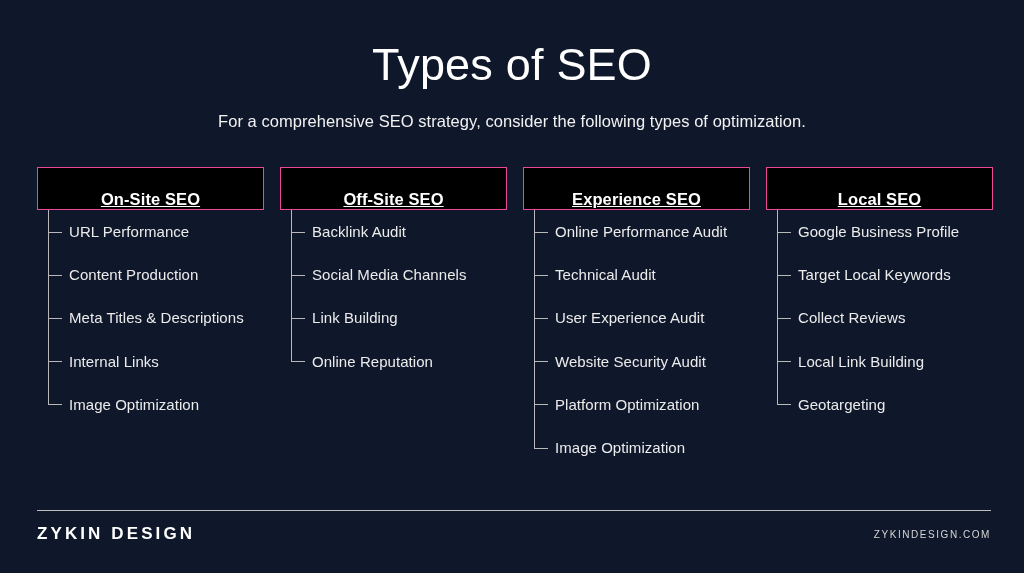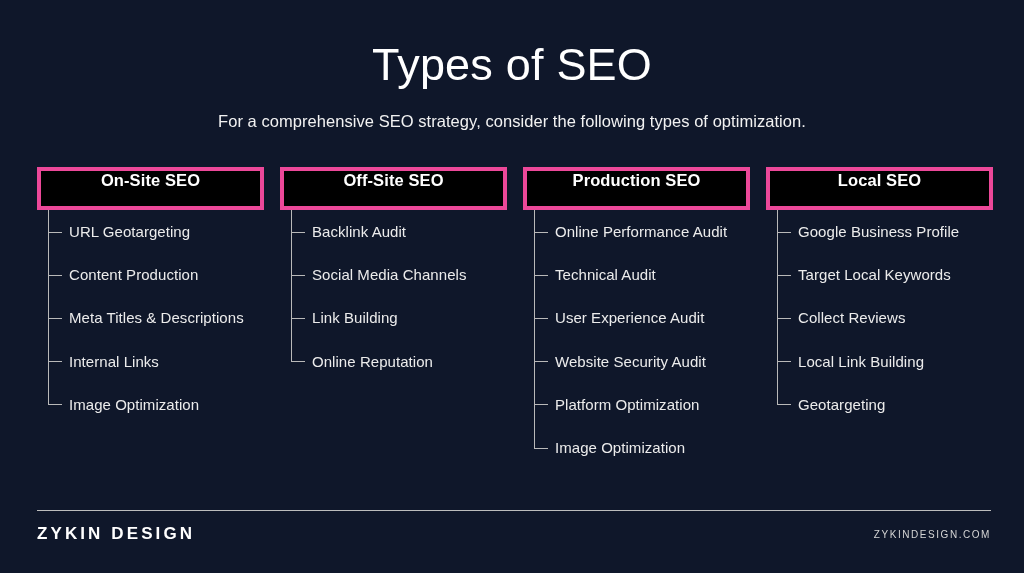--- a/index.html
+++ b/index.html
@@ -64,25 +64,26 @@
   }
 
   .column {
     width: 227px;
     flex: 0 0 227px;
     position: relative;
   }
 
   .column-header {
     height: 43px;
-    border: 4px solid #ec4899;
-    display: flex;
-    align-items: flex-start;
+    border: 1px solid #ec4899;
+    display: flex;
+    align-items: flex-end;
     justify-content: center;
     background: #000000;
+    text-decoration: underline;
   }
 
   .column-header-label {
     font-size: 16.5px;
     font-weight: 700;
     letter-spacing: 0.1px;
     color: #ffffff;
     text-align: center;
   }
 
@@ -174,21 +175,21 @@
   <p class="page-subtitle">For a comprehensive SEO strategy, consider the following types of optimization.</p>
 
   <div class="columns">
       <div class="column">
         <div class="column-header">
           <span class="column-header-label">On-Site SEO</span>
         </div>
         <div class="tree">
           <div class="tree-spine" style="height: 194.4px;"></div>
           <div class="tree-item">
-            <span class="tree-item-label">URL Geotargeting</span>
+            <span class="tree-item-label">URL Performance</span>
           </div>
           <div class="tree-item">
             <span class="tree-item-label">Content Production</span>
           </div>
           <div class="tree-item">
             <span class="tree-item-label">Meta Titles &amp; Descriptions</span>
           </div>
           <div class="tree-item">
             <span class="tree-item-label">Internal Links</span>
           </div>
@@ -212,21 +213,21 @@
           <div class="tree-item">
             <span class="tree-item-label">Link Building</span>
           </div>
           <div class="tree-item">
             <span class="tree-item-label">Online Reputation</span>
           </div>
         </div>
       </div>
       <div class="column">
         <div class="column-header">
-          <span class="column-header-label">Production SEO</span>
+          <span class="column-header-label">Experience SEO</span>
         </div>
         <div class="tree">
           <div class="tree-spine" style="height: 237.6px;"></div>
           <div class="tree-item">
             <span class="tree-item-label">Online Performance Audit</span>
           </div>
           <div class="tree-item">
             <span class="tree-item-label">Technical Audit</span>
           </div>
           <div class="tree-item">

